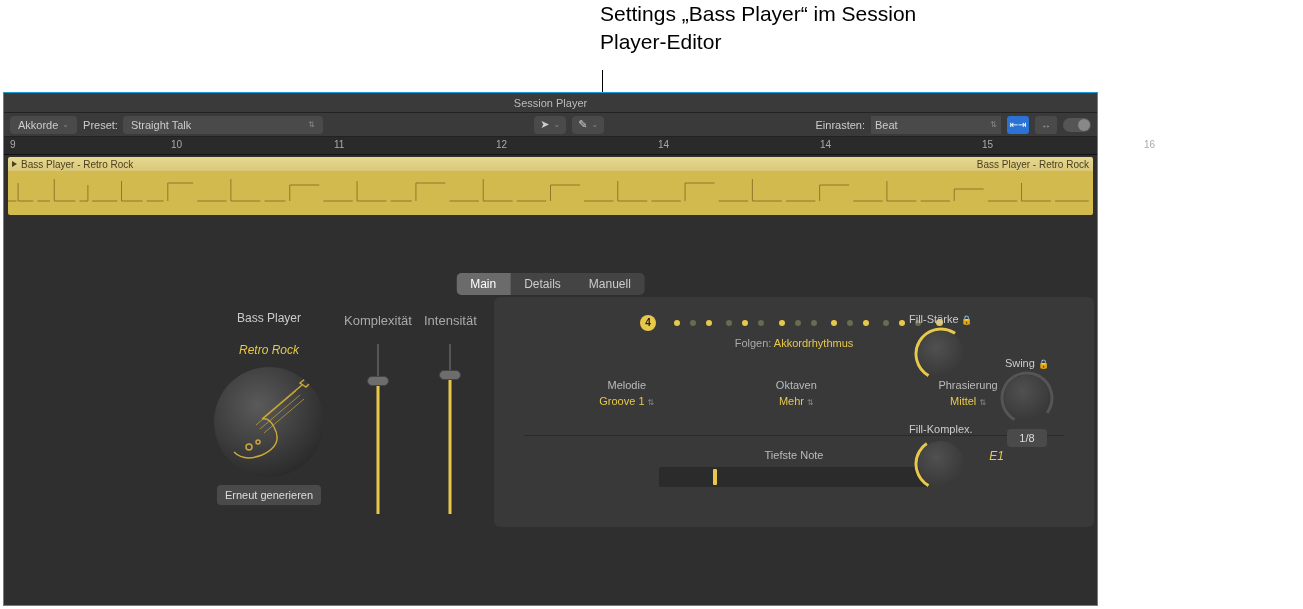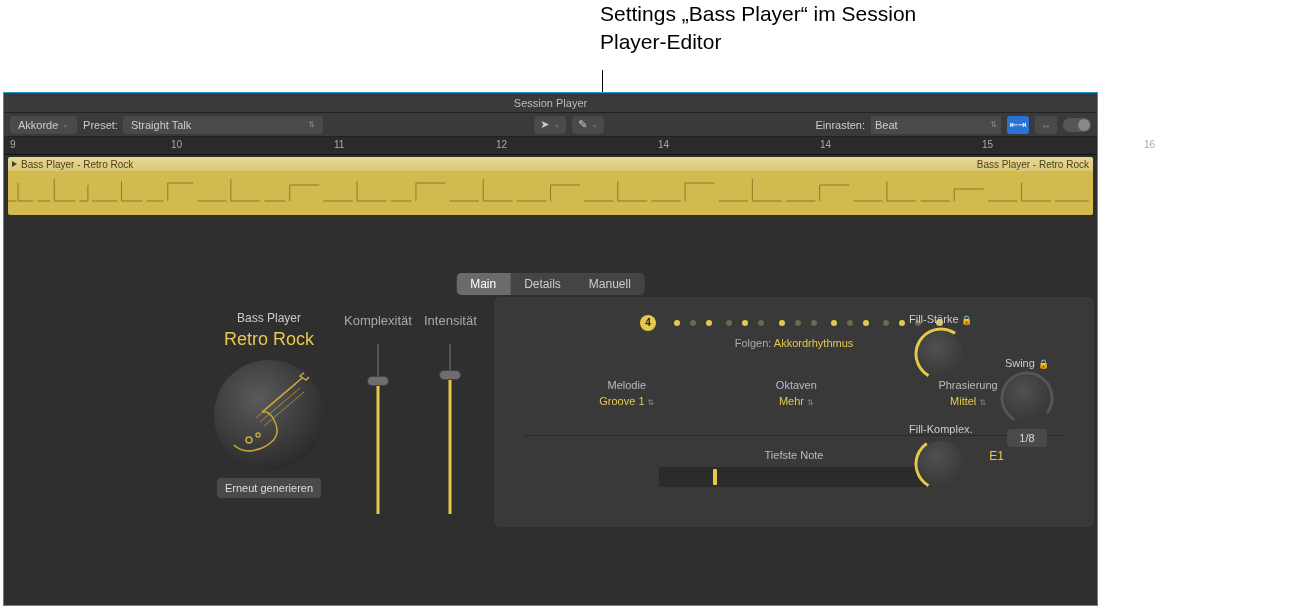--- a/index.html
+++ b/index.html
@@ -34,21 +34,21 @@
   .wave { position:absolute; top:0; left:0; width:100%; height:100%; }
 
   .editor-area { flex:1; background:#2f2f2f; position:relative; height: calc(100% - 20px - 24px - 18px - 62px); }
 
   .tabs { position:absolute; left:50%; transform:translateX(-50%); top:56px; display:flex; background:#444; border-radius:5px; overflow:hidden; font-size:12px; }
   .tab { padding:4px 14px; color:#ccc; cursor:pointer; }
   .tab.active { background:#6b6b6b; color:#fff; }
 
   .player-section { position:absolute; left:205px; top:94px; width:120px; text-align:center; }
   .player-title { font-size:12px; color:#ccc; }
-  .player-sub { font-size:18px; color:#e7c84a; margin-top:4px; }
+  .player-sub { font-size:12px; color:#e7c84a; margin-top:18px;font-style:italic; }
   .player-circle { width:110px; height:110px; border-radius:50%; background: radial-gradient(circle at 40% 35%, #5a5a5a, #1c1c1c); margin:10px auto 8px; position:relative; overflow:hidden; }
   .regen-btn { background:#4a4a4a; border-radius:4px; padding:4px 8px; font-size:11px; color:#ddd; display:inline-block; }
 
   .slider-col { position:absolute; top:96px; text-align:center; }
   .slider-label { font-size:13px; color:#aaa; margin-bottom:16px; }
   .vslider { width:20px; height:170px; margin:0 auto; position:relative; }
   .vslider-track { position:absolute; left:50%; transform:translateX(-50%); width:2px; height:100%; background:#555; }
   .vslider-fill { position:absolute; left:50%; transform:translateX(-50%); width:3px; background:#e7c84a; bottom:0; }
   .vslider-thumb { position:absolute; left:50%; transform:translate(-50%,-50%); width:22px; height:10px; background:#6d6d6d; border-radius:5px; border:1px solid #444; }
 
@@ -63,21 +63,21 @@
   .param-row { position:absolute; top:82px; left:0; right:0; display:flex; justify-content:space-around; text-align:center; padding:0 40px;}
   .param { font-size:11px;margin-left:9px; }
   .param .lbl { color:#bbb; }
   .param .val { color:#e7c84a; margin-top:4px; }
   .param .val .chev { color:#888; }
   .divider { position:absolute; left:30px; right:30px; top:138px; height:1px; background:#2a2a2a; }
   .note-row { position:absolute; top:152px; left:0; right:0; text-align:center; }
   .note-label { font-size:11px; color:#bbb; }
   .note-bar { width:270px; height:20px; background:#2b2b2b; margin:6px auto 0; position:relative; border-radius:2px;}
   .note-marker { position:absolute; left:20%; top:2px; bottom:2px; width:4px; background:#e7c84a; border-radius:1px;}
-  .note-value { position:absolute; right:90px; top:152px; font-size:12px; color:#e7c84a; }
+  .note-value { position:absolute; right:90px; top:152px; font-size:12px; color:#e7c84a;font-style:italic; }
 
   .knob-block { position:absolute; text-align:center; font-size:11px; color:#ccc; }
   .knob { width:46px; height:46px; border-radius:50%; background:radial-gradient(circle at 40% 35%,#505050,#303030); position:relative; margin:6px auto 0;}
   .knob-ring { position:absolute; inset:-4px; border-radius:50%; }
   .lock { font-size:9px; color:#888; }
   .pill { background:#4a4a4a; border-radius:4px; padding:3px 12px; font-size:11px; color:#ddd; display:inline-block; margin-top:8px;}
 
 </style>
 </head>
 <body>

